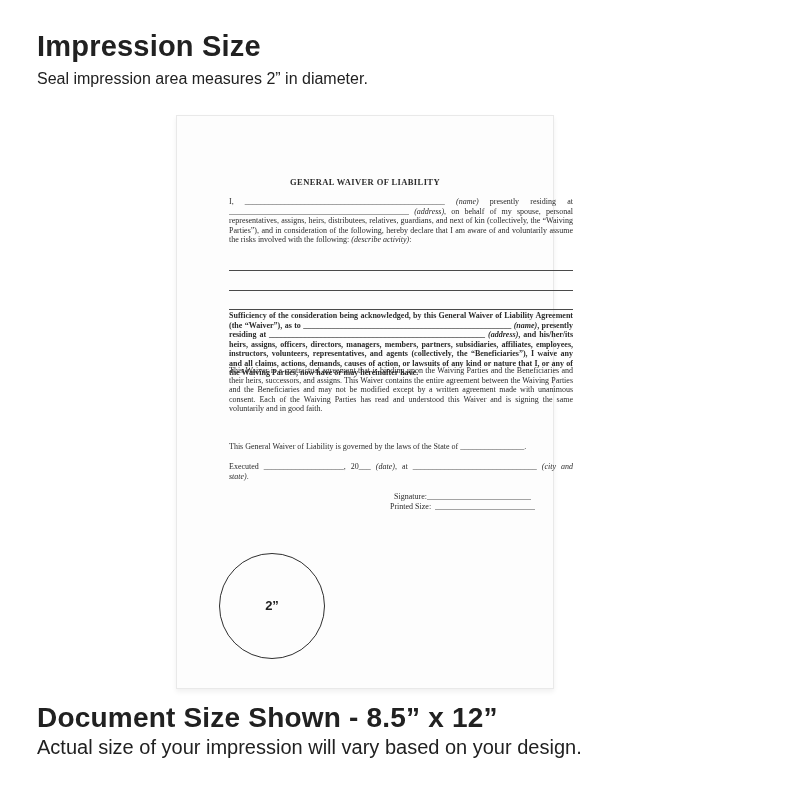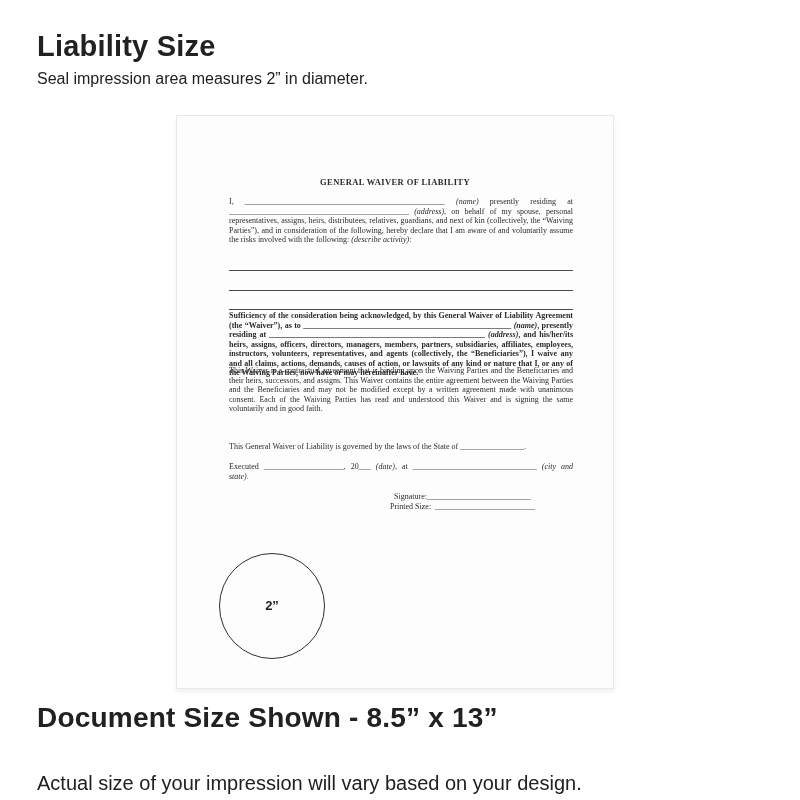--- a/index.html
+++ b/index.html
@@ -22,28 +22,28 @@
   .hdr-sub {
     position: absolute; left: 37px; top: 70px;
     font-size: 16px; font-weight: 400; color: #212121;
   }
   .ftr-title {
     position: absolute; left: 37px; top: 702px;
     font-size: 28px; font-weight: 700; letter-spacing: 0.2px;
     color: #212121;
   }
   .ftr-sub {
-    position: absolute; left: 37px; top: 772px;
+    position: absolute; left: 37px; top: 736px;
     font-size: 20px; font-weight: 400; color: #212121;
   }
 
   
   .page {
     position: absolute; left: 176px; top: 115px;
-    width: 438px; height: 574px;
+    width: 378px; height: 574px;
     background: #fdfdfd;
     border: 1px solid #e9e9e9;
     box-shadow: 0 3px 5px rgba(0,0,0,0.06);
     box-sizing: border-box;
     font-family: "Liberation Serif", serif;
     color: #2b2b2b;
     font-size: 8px;
     line-height: 9.5px;
   }
   .doc-title {
@@ -79,21 +79,21 @@
   .seal-label {
     font-family: "Liberation Sans", sans-serif;
     font-weight: 700; font-size: 13px; color: #222222;
   }
 </style>
 </head>
 <body>
 
 <div class="canvas">
 
-  <div class="hdr-title">Liability Size</div>
+  <div class="hdr-title">Impression Size</div>
   <div class="hdr-sub">Seal impression area measures 2” in diameter.</div>
 
   <div class="page">
     <div class="doc-title">GENERAL WAIVER OF LIABILITY</div>
 
     <p class="para" id="p-intro">I, __________________________________________________ <i>(name)</i> presently residing at _____________________________________________ <i>(address)</i>, on behalf of my spouse, personal representatives, assigns, heirs, distributees, relatives, guardians, and next of kin (collectively, the “Waiving Parties”), and in consideration of the following, hereby declare that I am aware of and voluntarily assume the risks involved with the following: <i>(describe activity)</i>:</p>
 
     <div class="write-in-lines">
         <div class="blank-line"></div>
         <div class="blank-line"></div>
@@ -108,16 +108,16 @@
     <div class="sig-block">
       <div class="sig-line">Signature:__________________________</div>
       <div class="sig-line">Printed Size:  _________________________</div>
     </div>
 
     <div class="seal">
       <span class="seal-label">2”</span>
     </div>
   </div>
 
-  <div class="ftr-title">Document Size Shown - 8.5” x 13”</div>
+  <div class="ftr-title">Document Size Shown - 8.5” x 12”</div>
   <div class="ftr-sub">Actual size of your impression will vary based on your design.</div>
 
 </div>
 
 </body></html>

